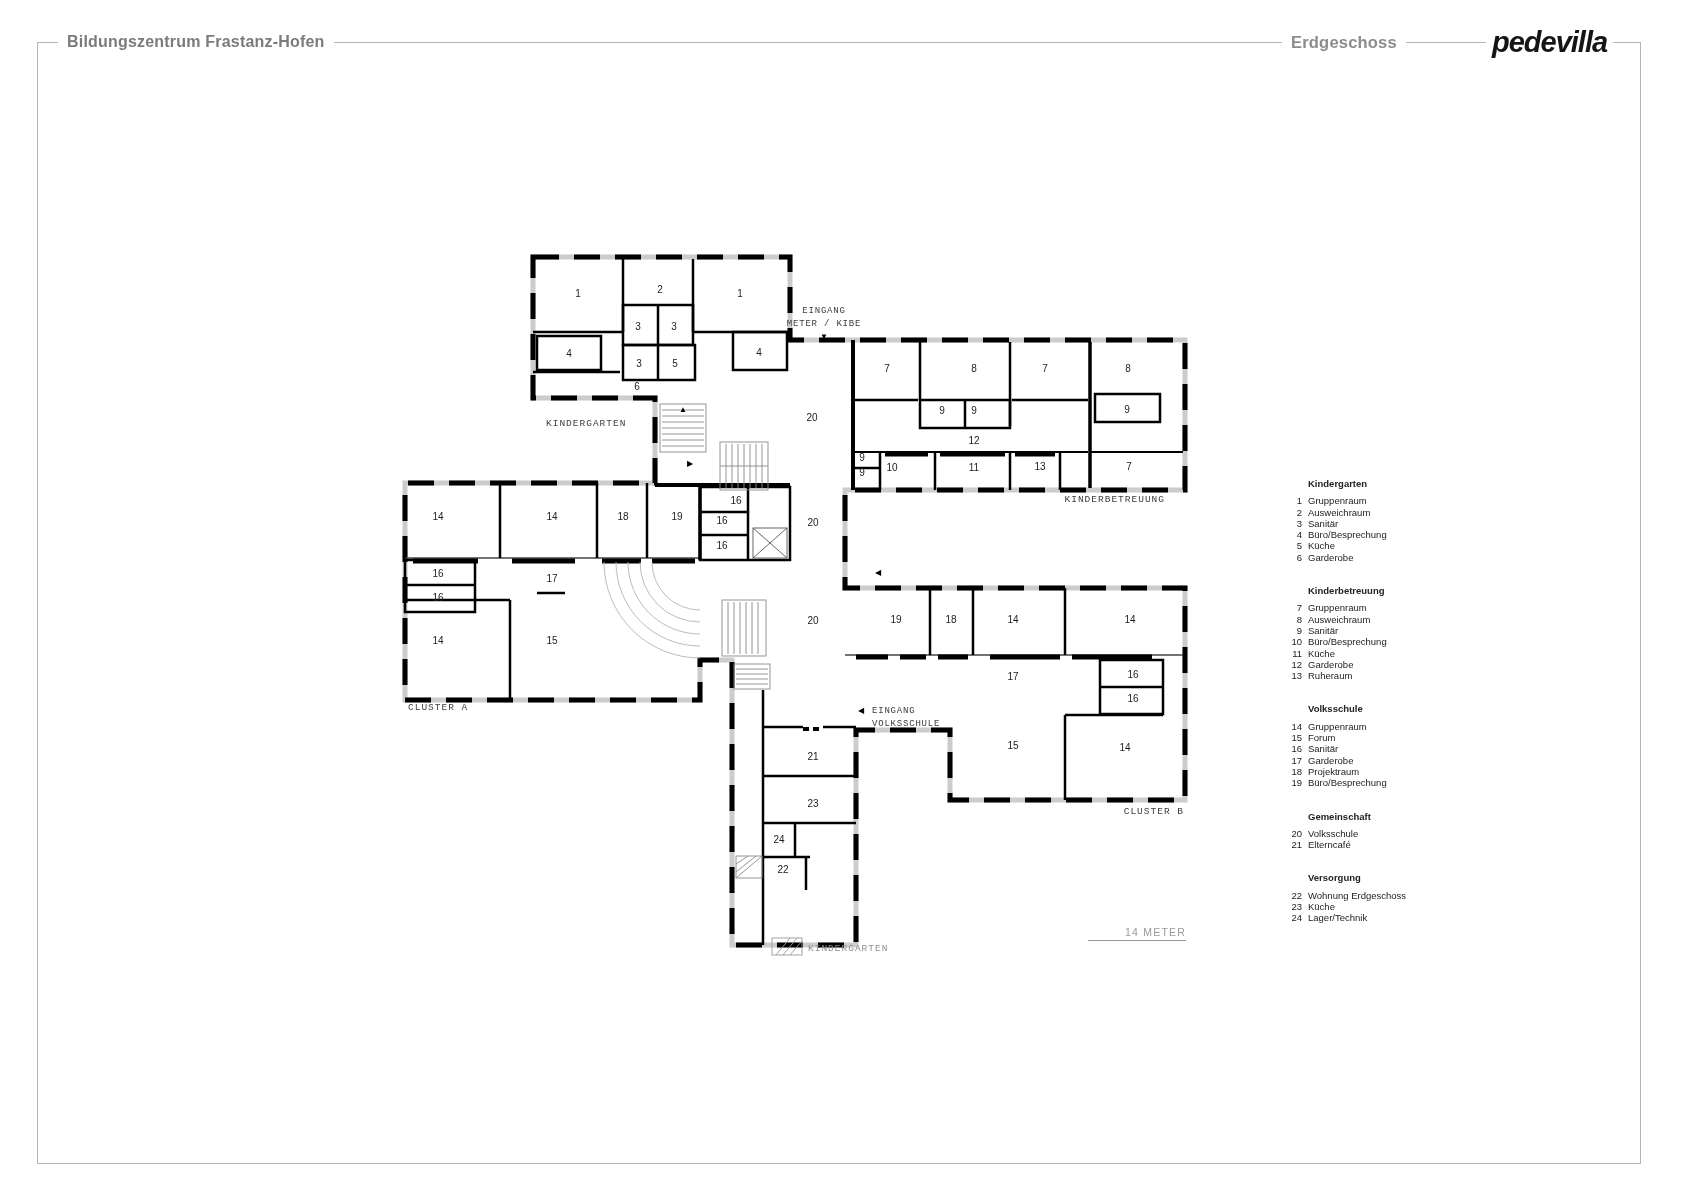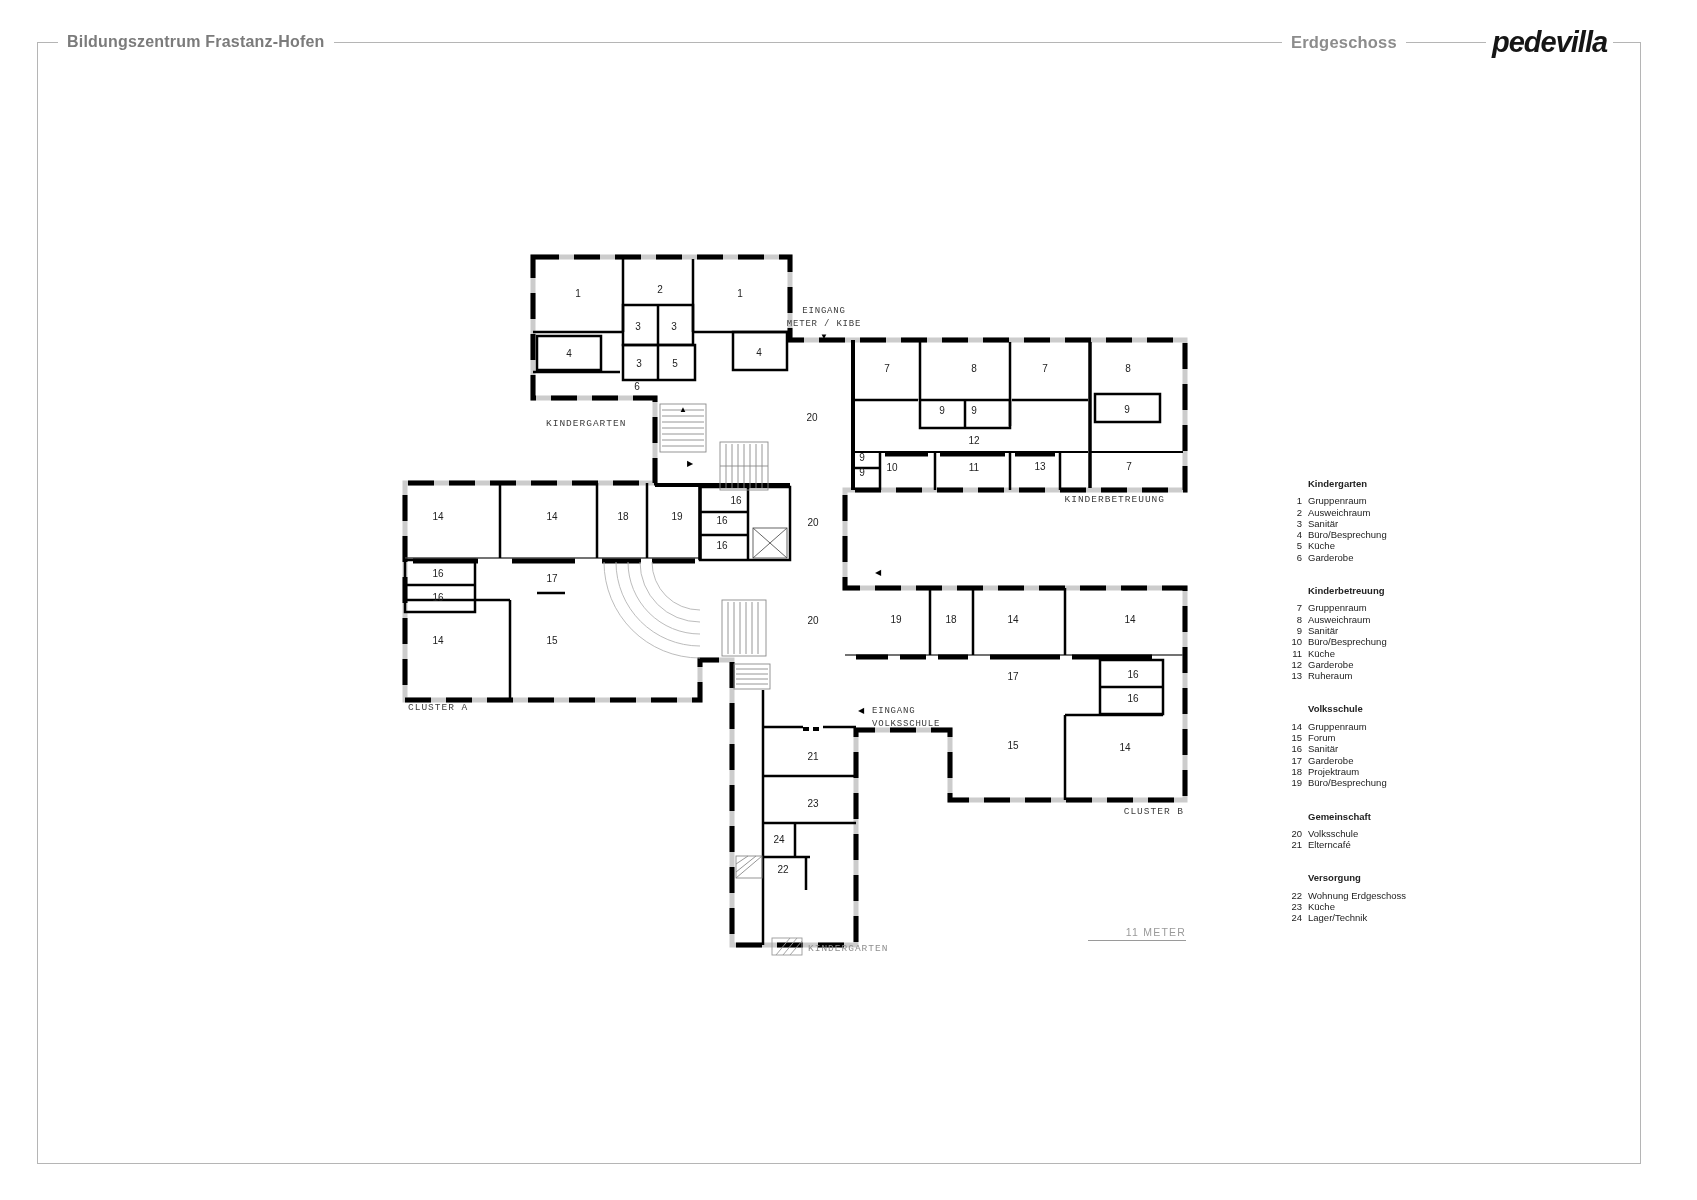--- a/index.html
+++ b/index.html
@@ -203,21 +203,21 @@
     </div>
   <div>
       <div class="mark" style="left: 824px; top: 337px; position: absolute;">▼</div>
       <div class="mark" style="left: 861px; top: 711px; position: absolute;">◀</div>
       <div class="mark" style="left: 683px; top: 410px; position: absolute;">▲</div>
       <div class="mark" style="left: 690px; top: 464px; position: absolute;">▶</div>
       <div class="mark" style="left: 878px; top: 573px; position: absolute;">◀</div>
     </div>
 
   <div class="scalebar">
-    <div class="lab">11 METER</div>
+    <div class="lab">14 METER</div>
     <div class="line"></div>
   </div>
 
   <div class="legend">
       <div class="legend-section">
     <div class="legend-title">Kindergarten</div>
     <div>
           <div class="legend-row">
     <span class="legend-num">1</span>
     <span class="legend-label">Gruppenraum</span>

